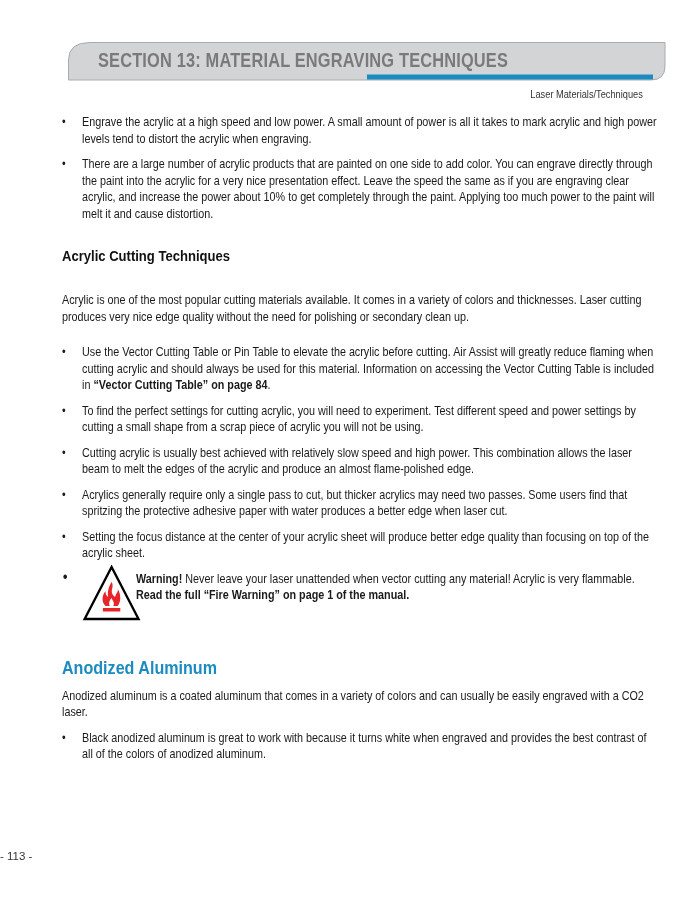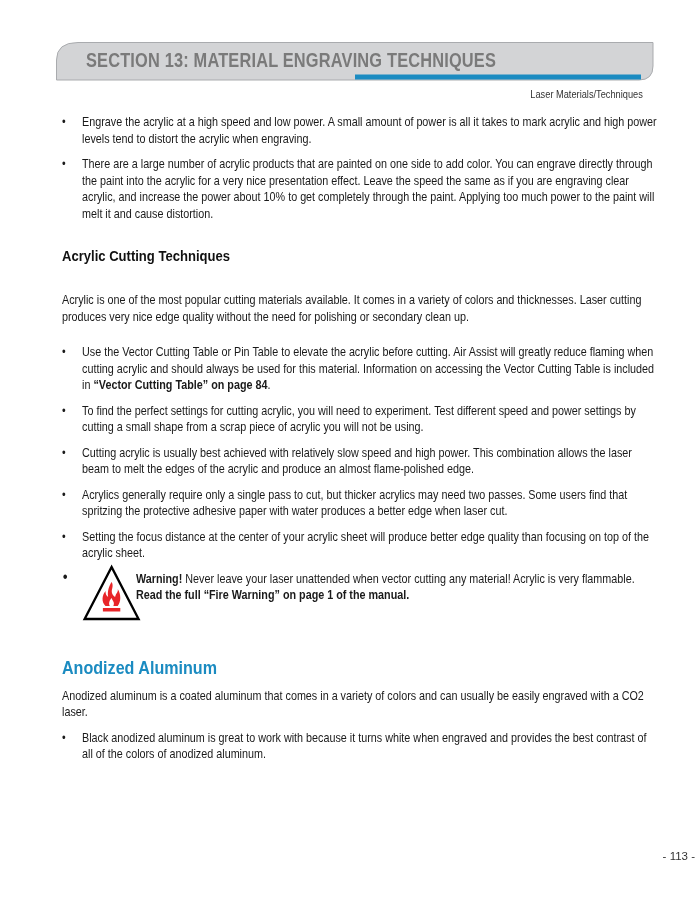--- a/index.html
+++ b/index.html
@@ -10,21 +10,21 @@
     body {
       width: 695px;
       height: 899px;
       position: relative;
       overflow: hidden;
       font-family: "Liberation Sans", sans-serif;
       color: #1a1a1a;
     }
     .header {
       position: absolute;
-      left: 56px;
+      left: 68px;
       top: 42px;
       width: 598px;
       height: 38px;
     }
     .header svg {
       position: absolute;
       left: 0;
       top: 0;
     }
     .header-title {
@@ -124,21 +124,21 @@
     .intro-anodized {
       margin-top: 9px;
       margin-bottom: 9px;
     }
     b { font-weight: bold; }
     .page-number {
       position: absolute;
       left: 0;
       width: 695px;
       top: 850px;
-      text-align: right;
+      text-align: left;
       font-size: 11.5px;
       color: #333;
     }
   </style>
 </head>
 <body>
 
 <div class="header">
   <svg width="598" height="40" viewBox="0 0 598 40">
     <path d="M0.5 38 L0.5 18 Q0.5 0.5 22 0.5 L597 0.5 L597 24 Q597 38 583 38 Z" fill="#d3d4d6" stroke="#a9abae" stroke-width="1"></path>

